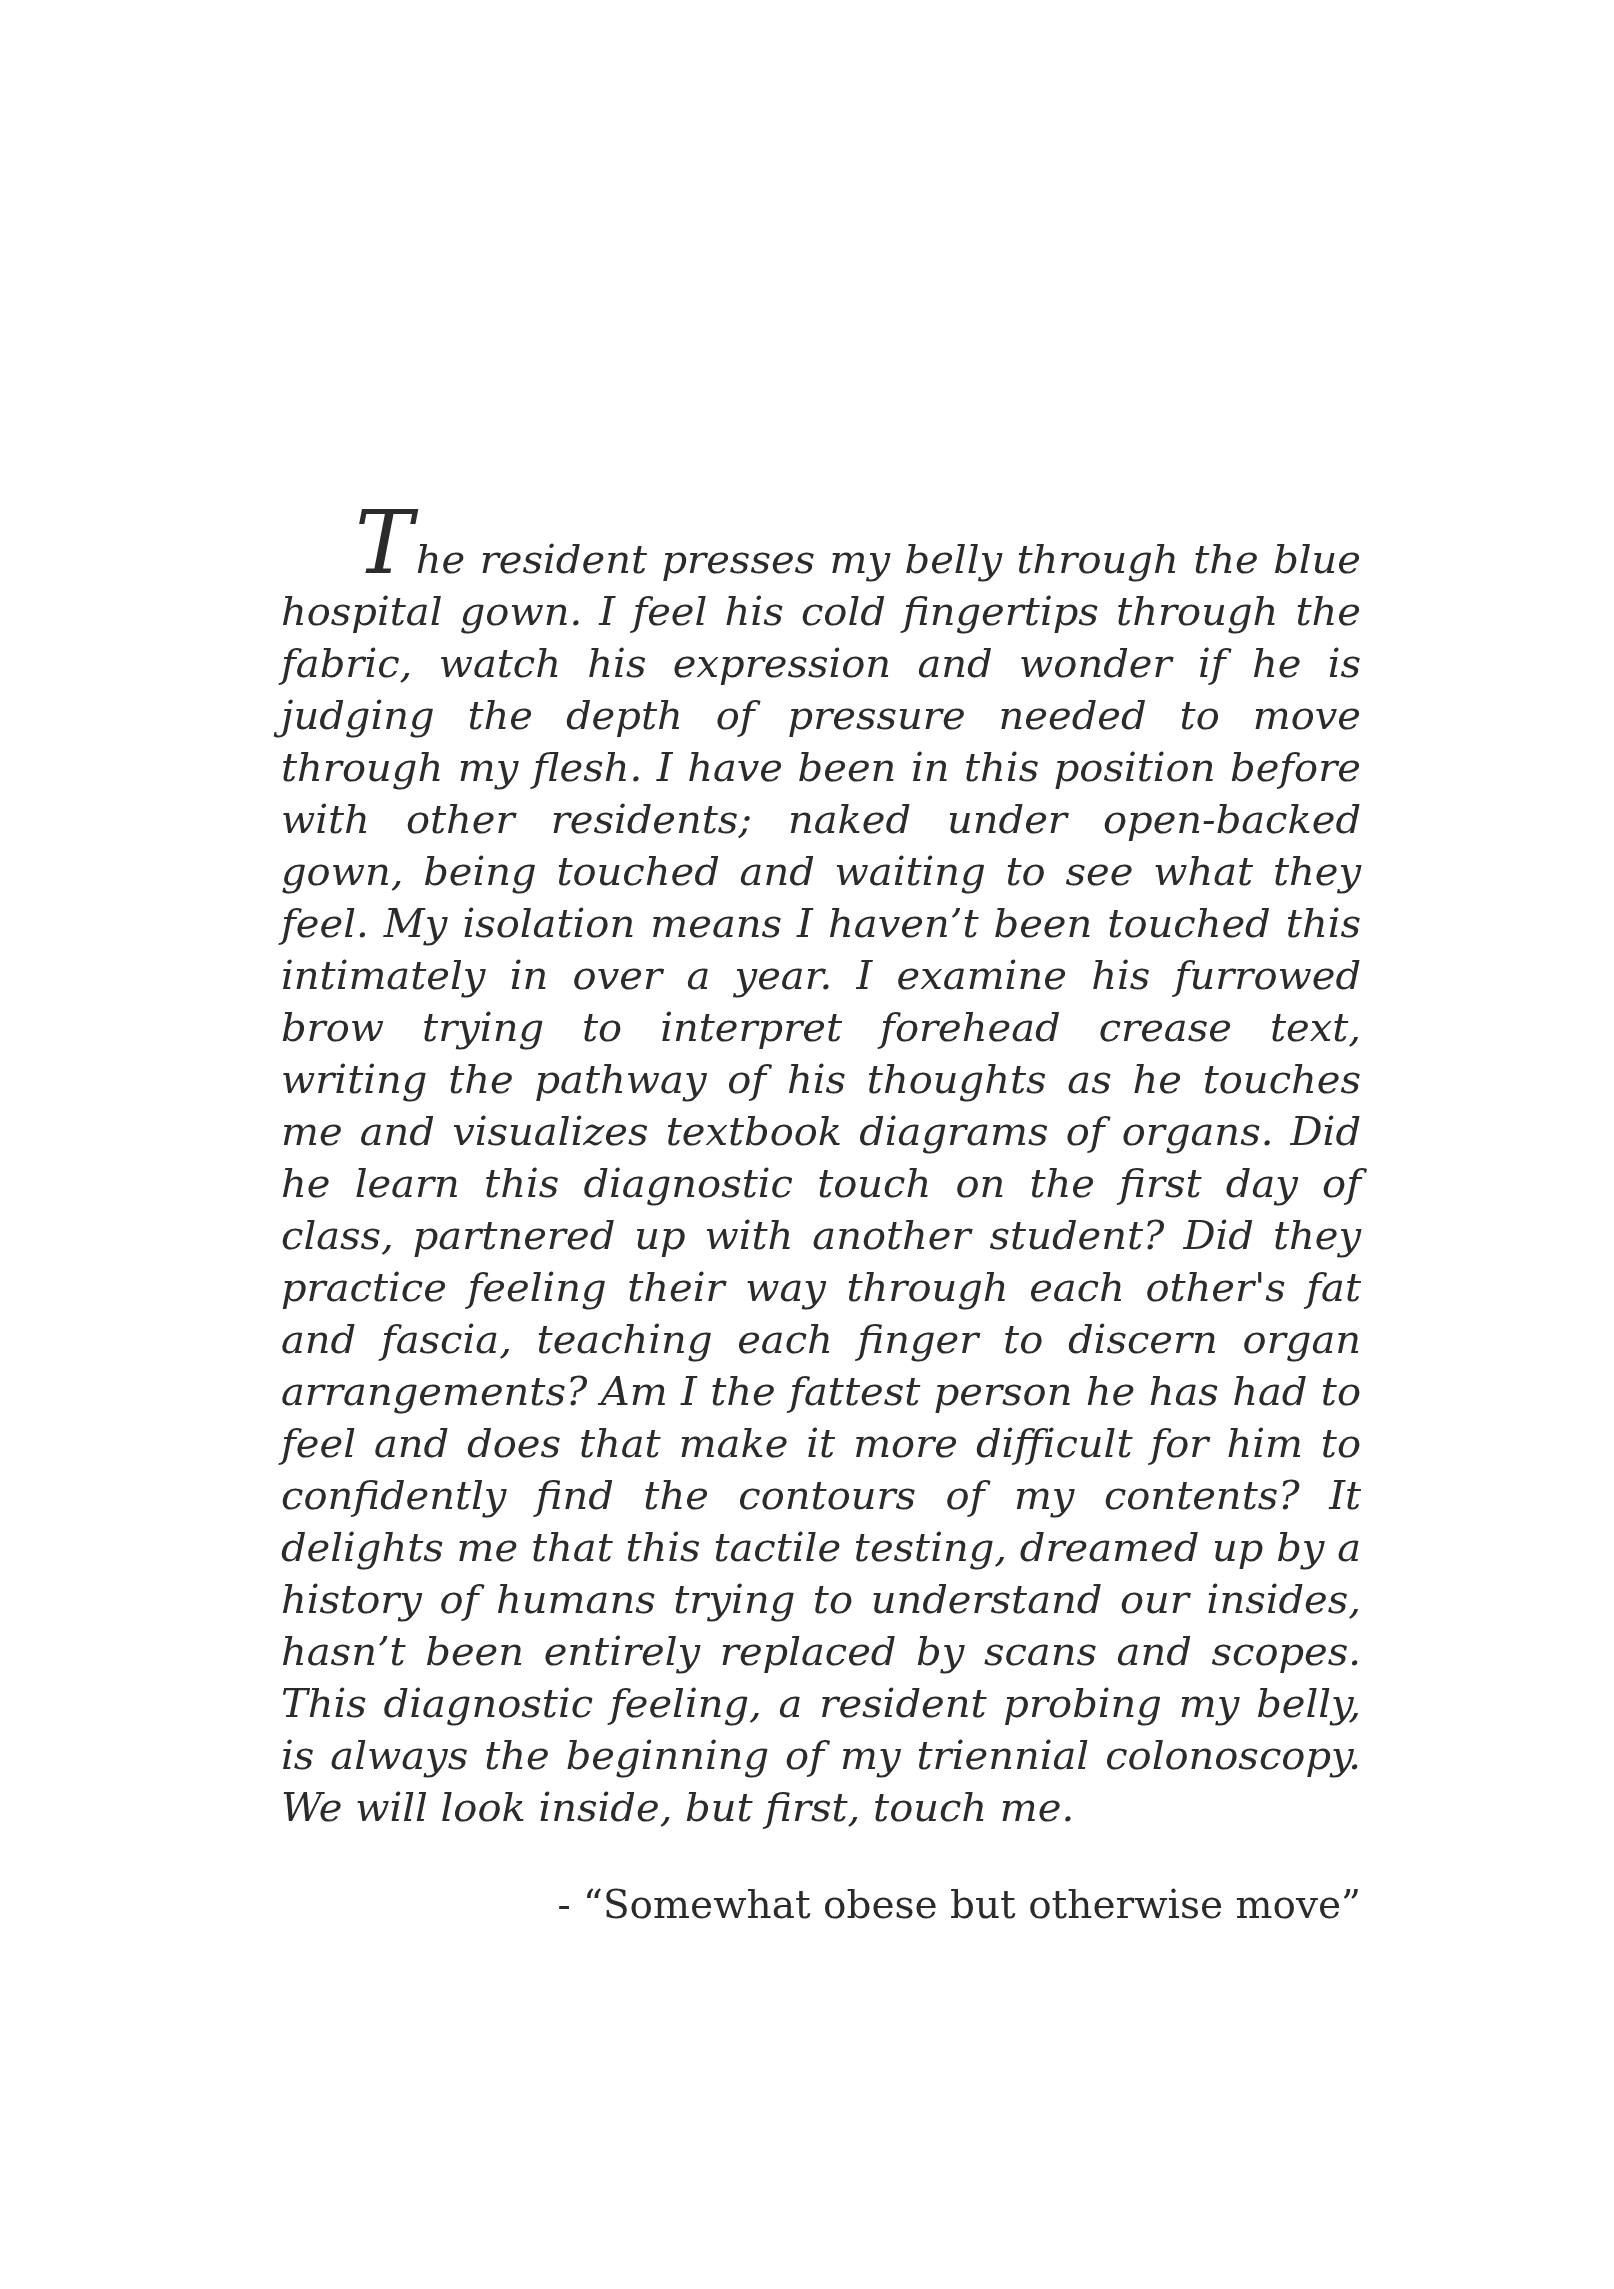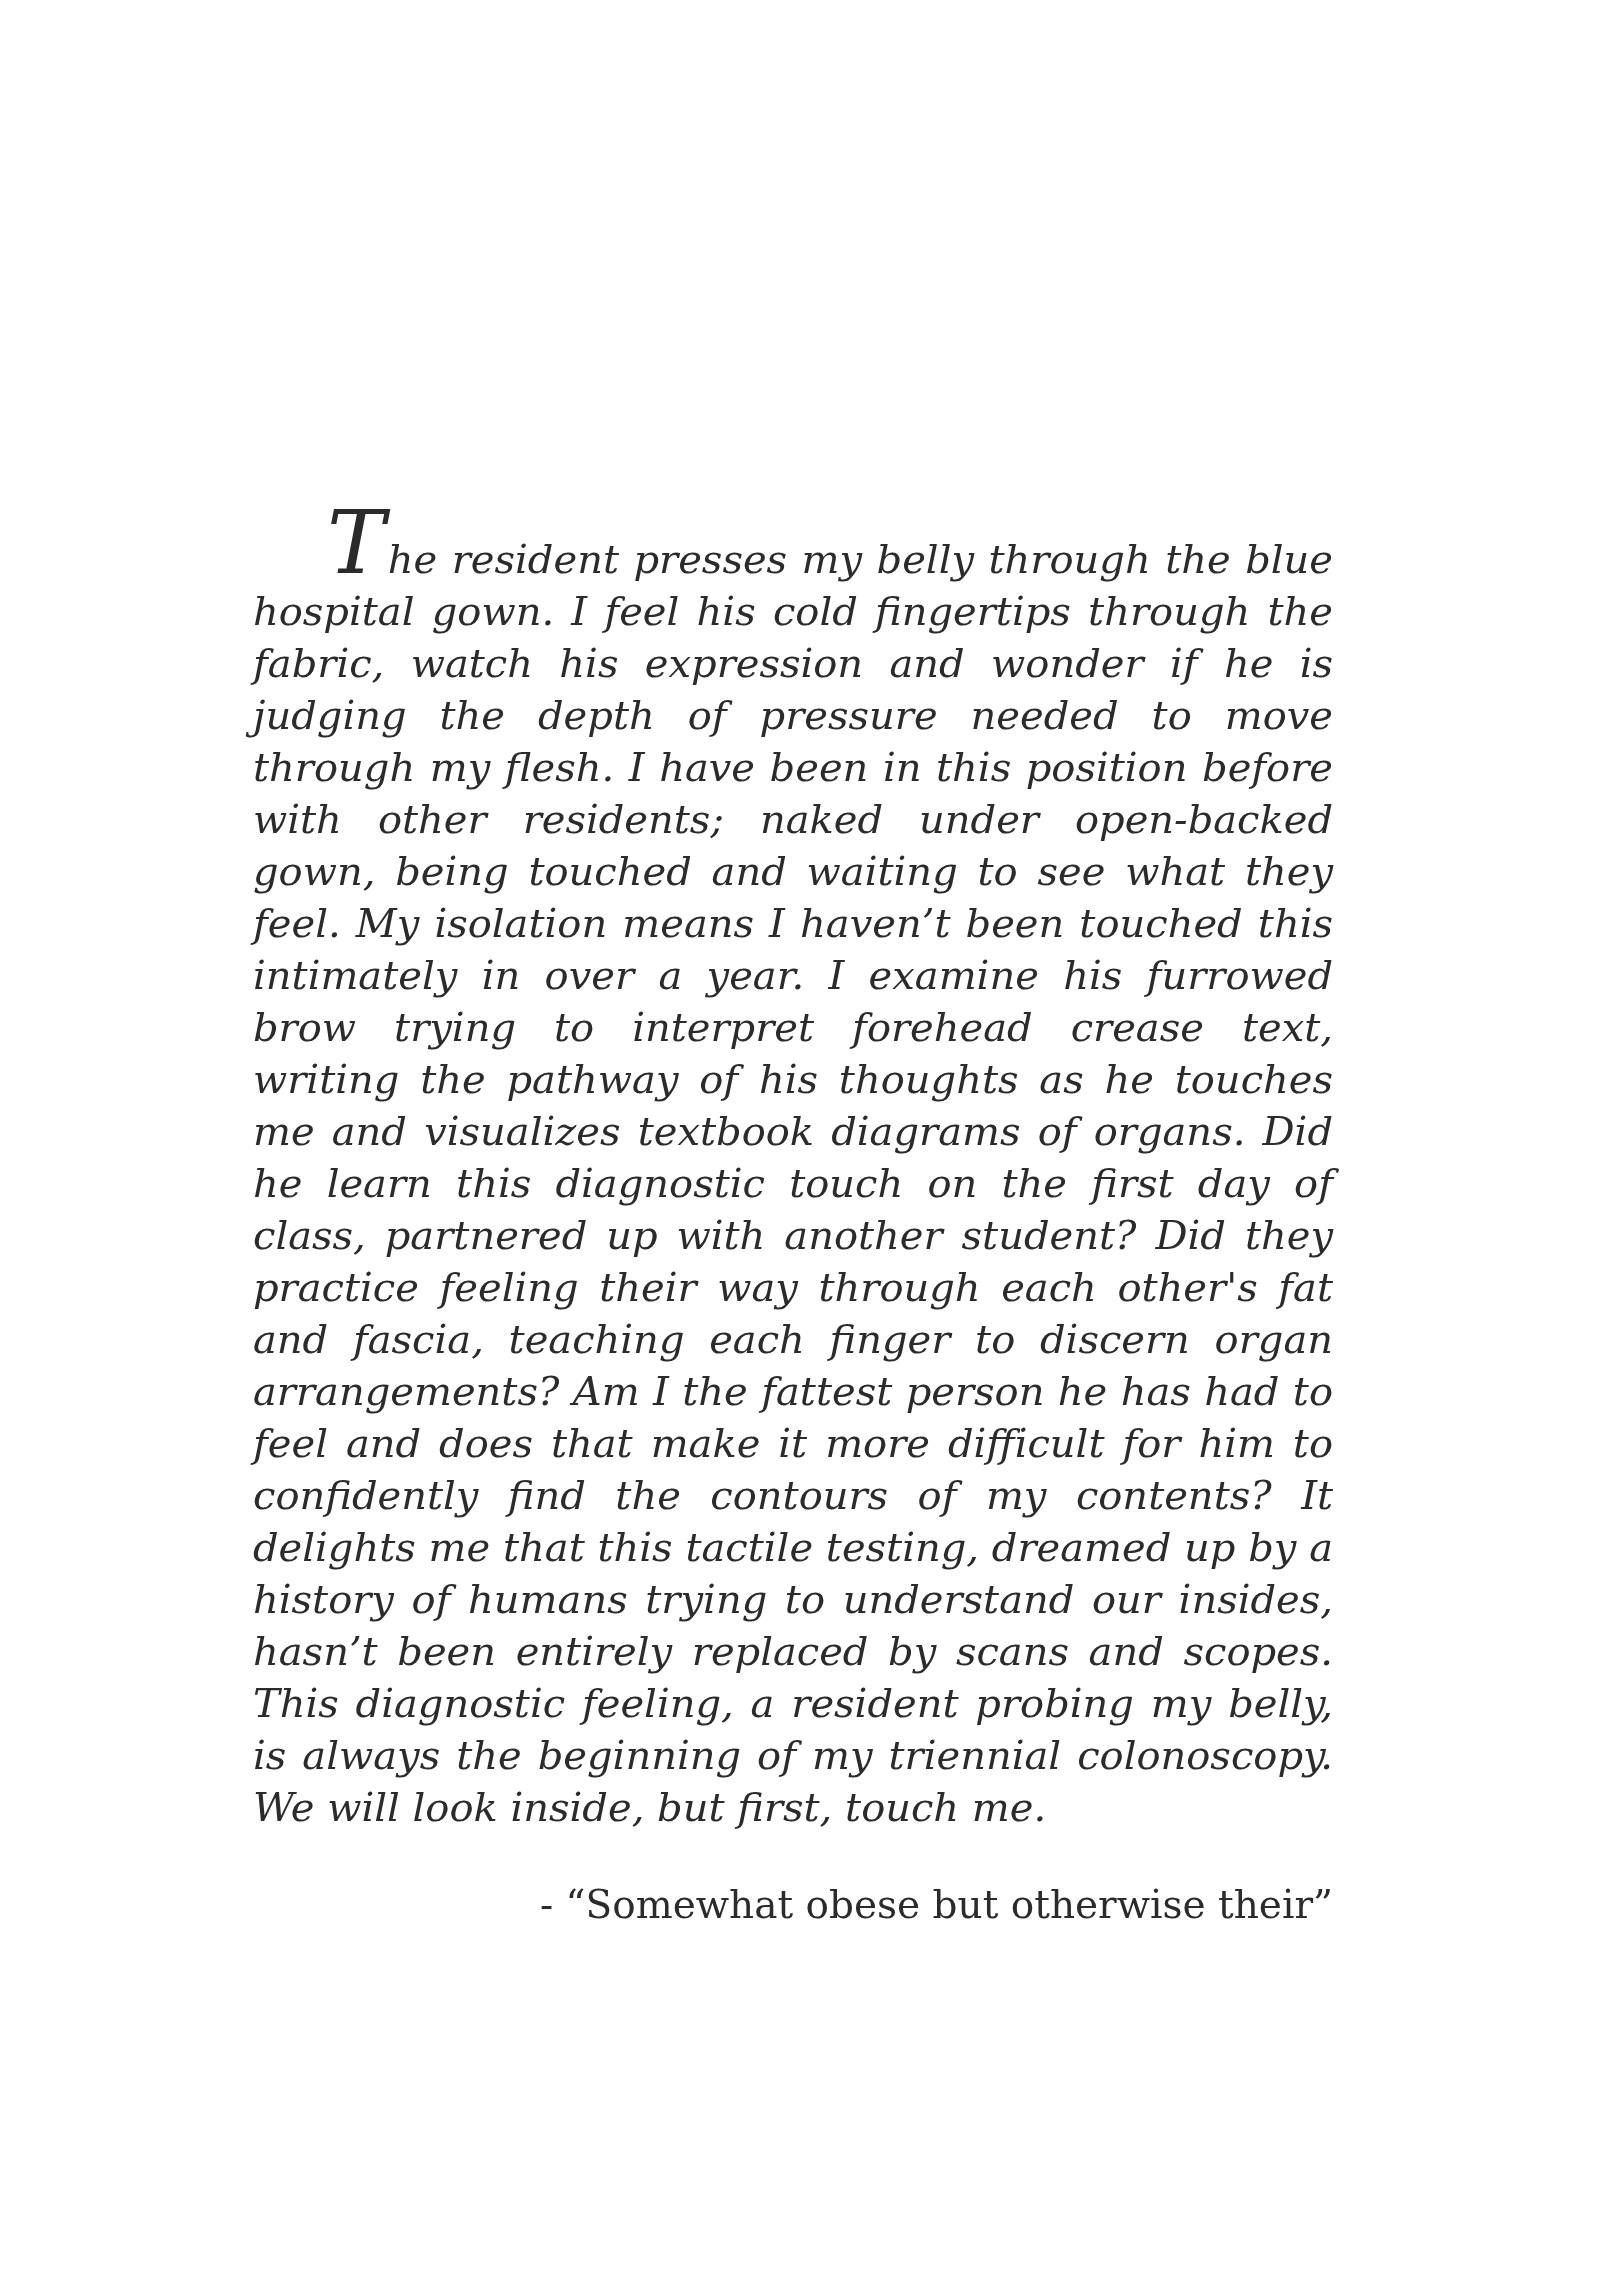--- a/index.html
+++ b/index.html
@@ -17,21 +17,21 @@
   .page {
     position: absolute;
     left: 0;
     top: 0;
     width: 1614px;
     height: 2290px;
     background: #ffffff;
   }
   .text-block {
     position: absolute;
-    left: 253px;
+    left: 281px;
     top: 533px;
     width: 1080px;
   }
   .passage {
     font-style: italic;
     font-size: 40px;
     line-height: 52px;
     text-align: justify;
     text-indent: 74px;
     margin: 0;
@@ -49,16 +49,16 @@
     font-size: 39px;
     line-height: 52px;
   }
 </style>
 </head>
 <body>
 
 <div class="page">
   <div class="text-block">
     <p class="passage"><span class="initial-cap">T</span><span>he resident presses my belly through the blue hospital gown. I feel his cold fingertips through the fabric, watch his expression and wonder if he is judging the depth of pressure needed to move through my flesh. I have been in this position before with other residents; naked under open-backed gown, being touched and waiting to see what they feel. My isolation means I haven’t been touched this intimately in over a year. I examine his furrowed brow trying to interpret forehead crease text, writing the pathway of his thoughts as he touches me and visualizes textbook diagrams of organs. Did he learn this diagnostic touch on the first day of class, partnered up with another student? Did they practice feeling their way through each other's fat and fascia, teaching each finger to discern organ arrangements? Am I the fattest person he has had to feel and does that make it more difficult for him to confidently find the contours of my contents? It delights me that this tactile testing, dreamed up by a history of humans trying to understand our insides, hasn’t been entirely replaced by scans and scopes. This diagnostic feeling, a resident probing my belly, is always the beginning of my triennial colonoscopy. We will look inside, but first, touch me.</span></p>
-    <p class="attribution">- “Somewhat obese but otherwise their”</p>
+    <p class="attribution">- “Somewhat obese but otherwise move”</p>
   </div>
 </div>
 
 
 </body></html>

